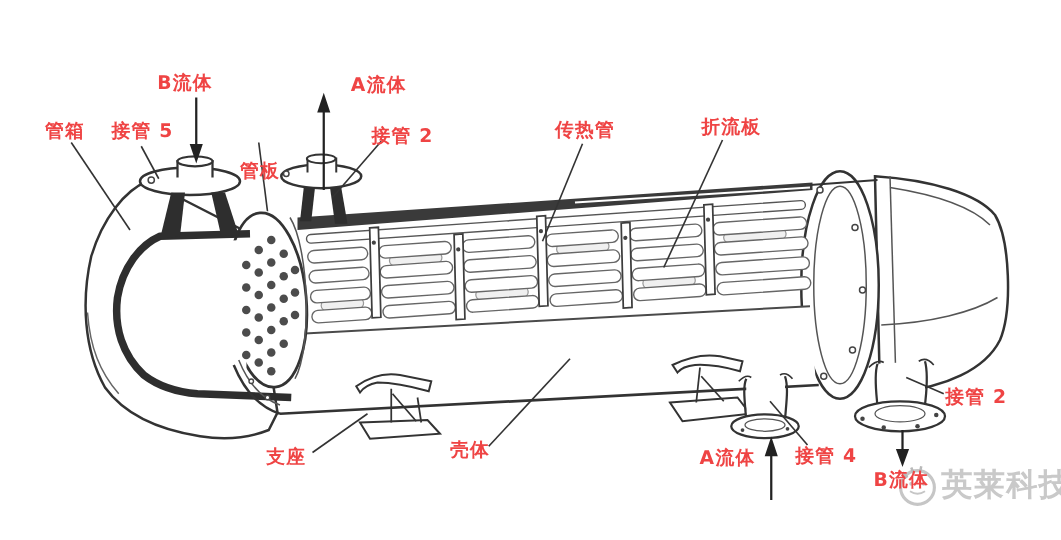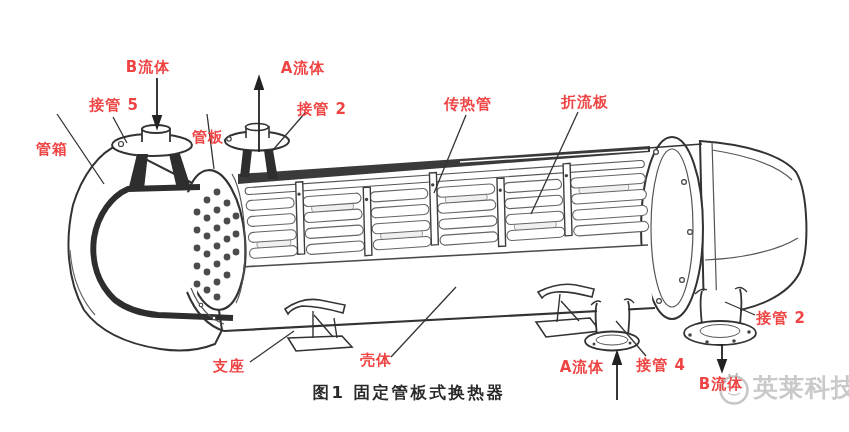--- a/index.html
+++ b/index.html
@@ -267,32 +267,31 @@
 
   <g stroke="#c6c6c6" fill="none">
     <circle cx="734" cy="390" r="13.5" stroke-width="2.5"></circle>
     <circle cx="729" cy="387" r="1.6" fill="#c6c6c6" stroke="none"></circle>
     <circle cx="739" cy="387" r="1.6" fill="#c6c6c6" stroke="none"></circle>
     <path d="M728,393 Q734,397 740,393" stroke-width="1.5"></path>
     <path d="M722,378 L726,382 M729,374 L731,379 M737,373 L736,378" stroke="#b9b9b9" stroke-width="2"></path>
   </g>
 </svg>
 
-<div class="lbl" style="left:52px;top:105px;margin-top:44px;">管箱</div>
+<div class="lbl" style="left:52px;top:105px;">管箱</div>
 <div class="lbl" style="left:114px;top:105px;">接管 5</div>
 <div class="lbl" style="left:148px;top:67px;">B流体</div>
 <div class="lbl" style="left:208px;top:104px;margin-top:33px;">管板</div>
 <div class="lbl" style="left:303px;top:68px;">A流体</div>
 <div class="lbl" style="left:322px;top:109px;">接管 2</div>
 <div class="lbl" style="left:468px;top:104px;text-align:right;">传热管</div>
 <div class="lbl" style="left:585px;top:102px;">折流板</div>
 <div class="lbl" style="left:229px;top:366px;">支座</div>
 <div class="lbl" style="left:364px;top:360px;margin-left:12px;">壳体</div>
 <div class="lbl" style="left:582px;top:367px;">A流体</div>
 <div class="lbl" style="left:661px;top:365px;">接管 4</div>
 <div class="lbl" style="left:721px;top:384px;">B流体</div>
 <div class="lbl" style="left:781px;top:318px;">接管 2</div>
 
-<div class="caption" style="left:409px;top:393px;">图1  固定管板式换热器</div>
 
 <div class="watermark-text" style="left:753px;top:371px;">英莱科技</div>
 
 </div>
 
 </body></html>

